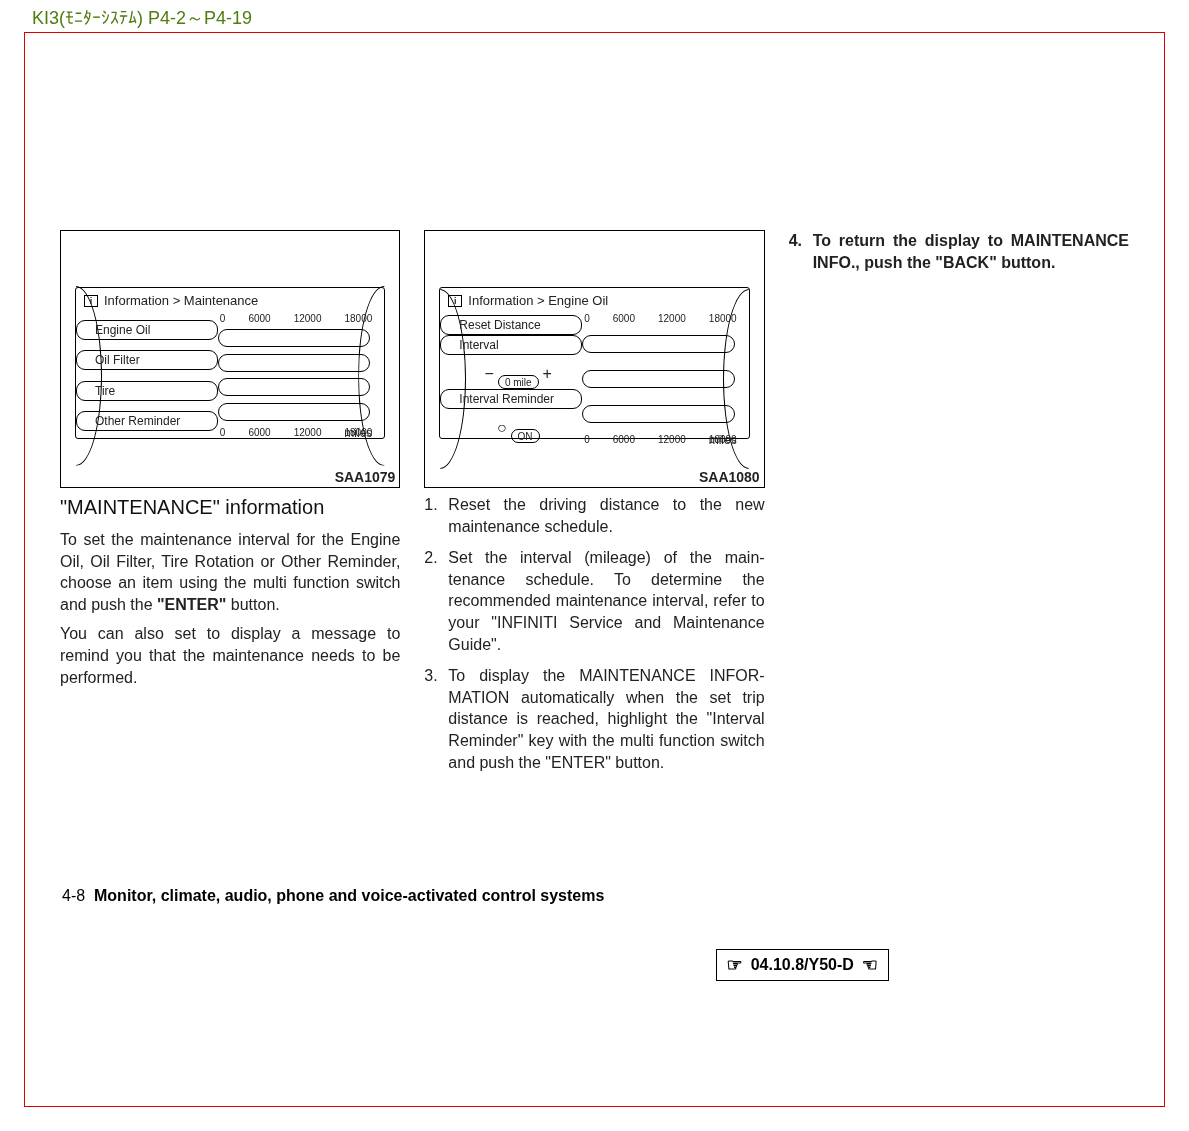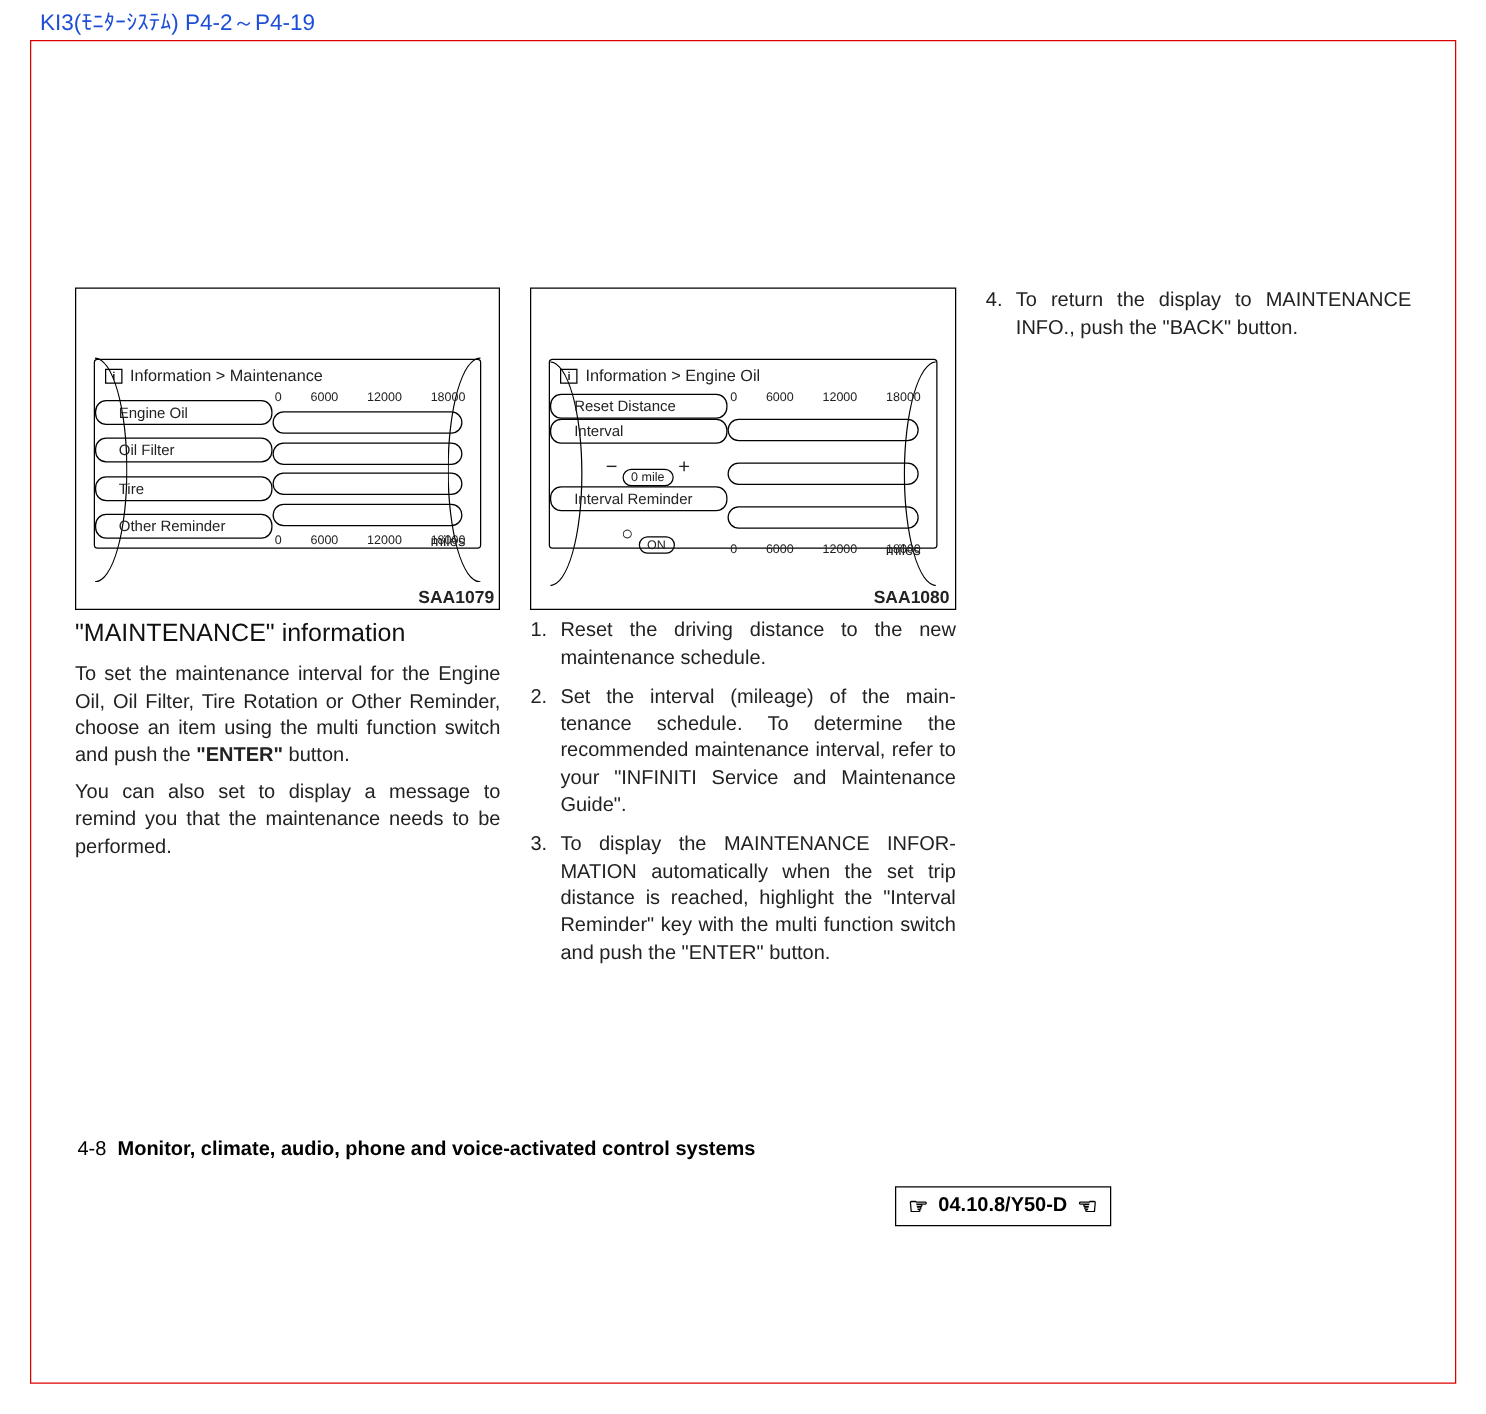--- a/index.html
+++ b/index.html
@@ -4,21 +4,21 @@
   <style>
     * { margin: 0; padding: 0; box-sizing: border-box; }
     body {
       font-family: Arial, Helvetica, sans-serif;
       background: #fff;
       width: 1189px;
       height: 1131px;
       position: relative;
     }
     .header {
-      color: #1d4ed8;
+      color: #4d7c0f;
       font-size: 18px;
       padding: 6px 32px 0 32px;
       font-weight: normal;
       white-space: pre;
     }
     .outer-border {
       border: 1px solid #d00;
       position: absolute;
       top: 32px;
       left: 24px;
@@ -189,21 +189,21 @@
       line-height: 1.35;
       margin-bottom: 8px;
     }
     .body-text .bold { font-weight: bold; }
     .ol { list-style: none; counter-reset: item; }
     .ol li { counter-increment: item; margin-bottom: 10px; text-align: justify; line-height: 1.35; position: relative; padding-left: 24px; }
     .ol li::before { content: counter(item) "."; position: absolute; left: 0; }
     .footer {
       position: absolute;
       left: 62px;
-      bottom: 202px;
+      bottom: 226px;
       font-size: 16px;
     }
     .footer .pg { font-weight: normal; }
     .footer .sect { font-weight: bold; }
     .date-stamp {
       position: absolute;
       right: 300px;
       bottom: 150px;
       border: 1px solid #000;
       padding: 4px 10px;
@@ -349,21 +349,21 @@
     <ol class="ol">
       <li>Reset the driving distance to the new maintenance schedule.</li>
       <li>Set the interval (mileage) of the main­tenance schedule. To determine the recommended maintenance interval, refer to your "INFINITI Service and Maintenance Guide".</li>
       <li>
         <span>To display the MAINTENANCE INFOR­MATION automatically when the set trip distance is reached, highlight the </span><span class="bold">"Interval Reminder"</span><span> key with the multi function switch and push the </span><span class="bold">"ENTER"</span><span> button.</span>
       </li>
     </ol>
   </div>
 
   <div class="column">
-    <ol class="ol" start="4" style="counter-reset: item 3;">
+    <ol class="ol" start="4" style="counter-reset: item 3; font-weight: bold;">
       <li>
         <span>To return the display to MAINTENANCE INFO., push the </span><span class="bold">"BACK"</span><span> button.</span>
       </li>
     </ol>
   </div>
 
 </div>
 
 <div class="footer">
   <span class="pg">4-8</span>&nbsp;

